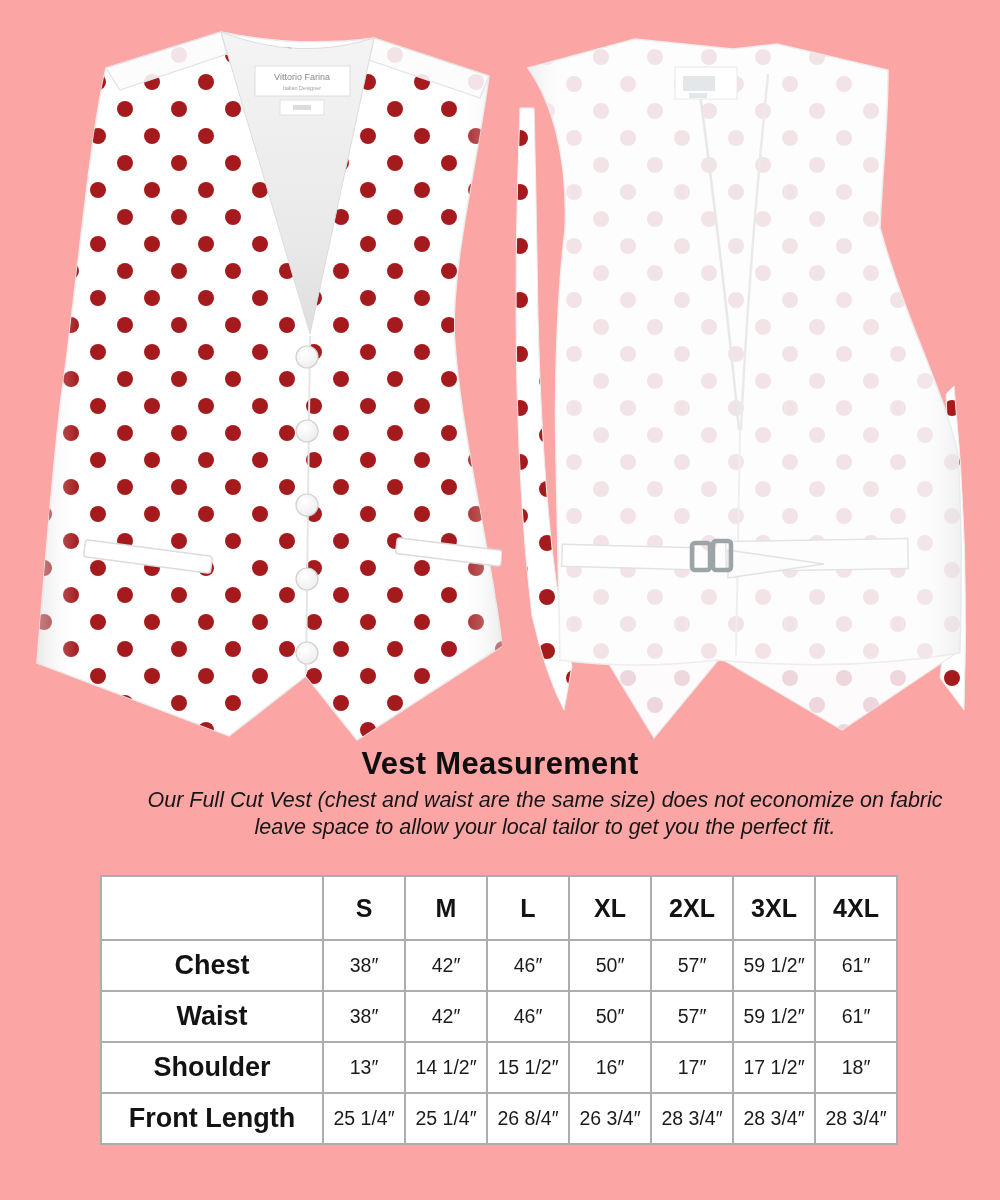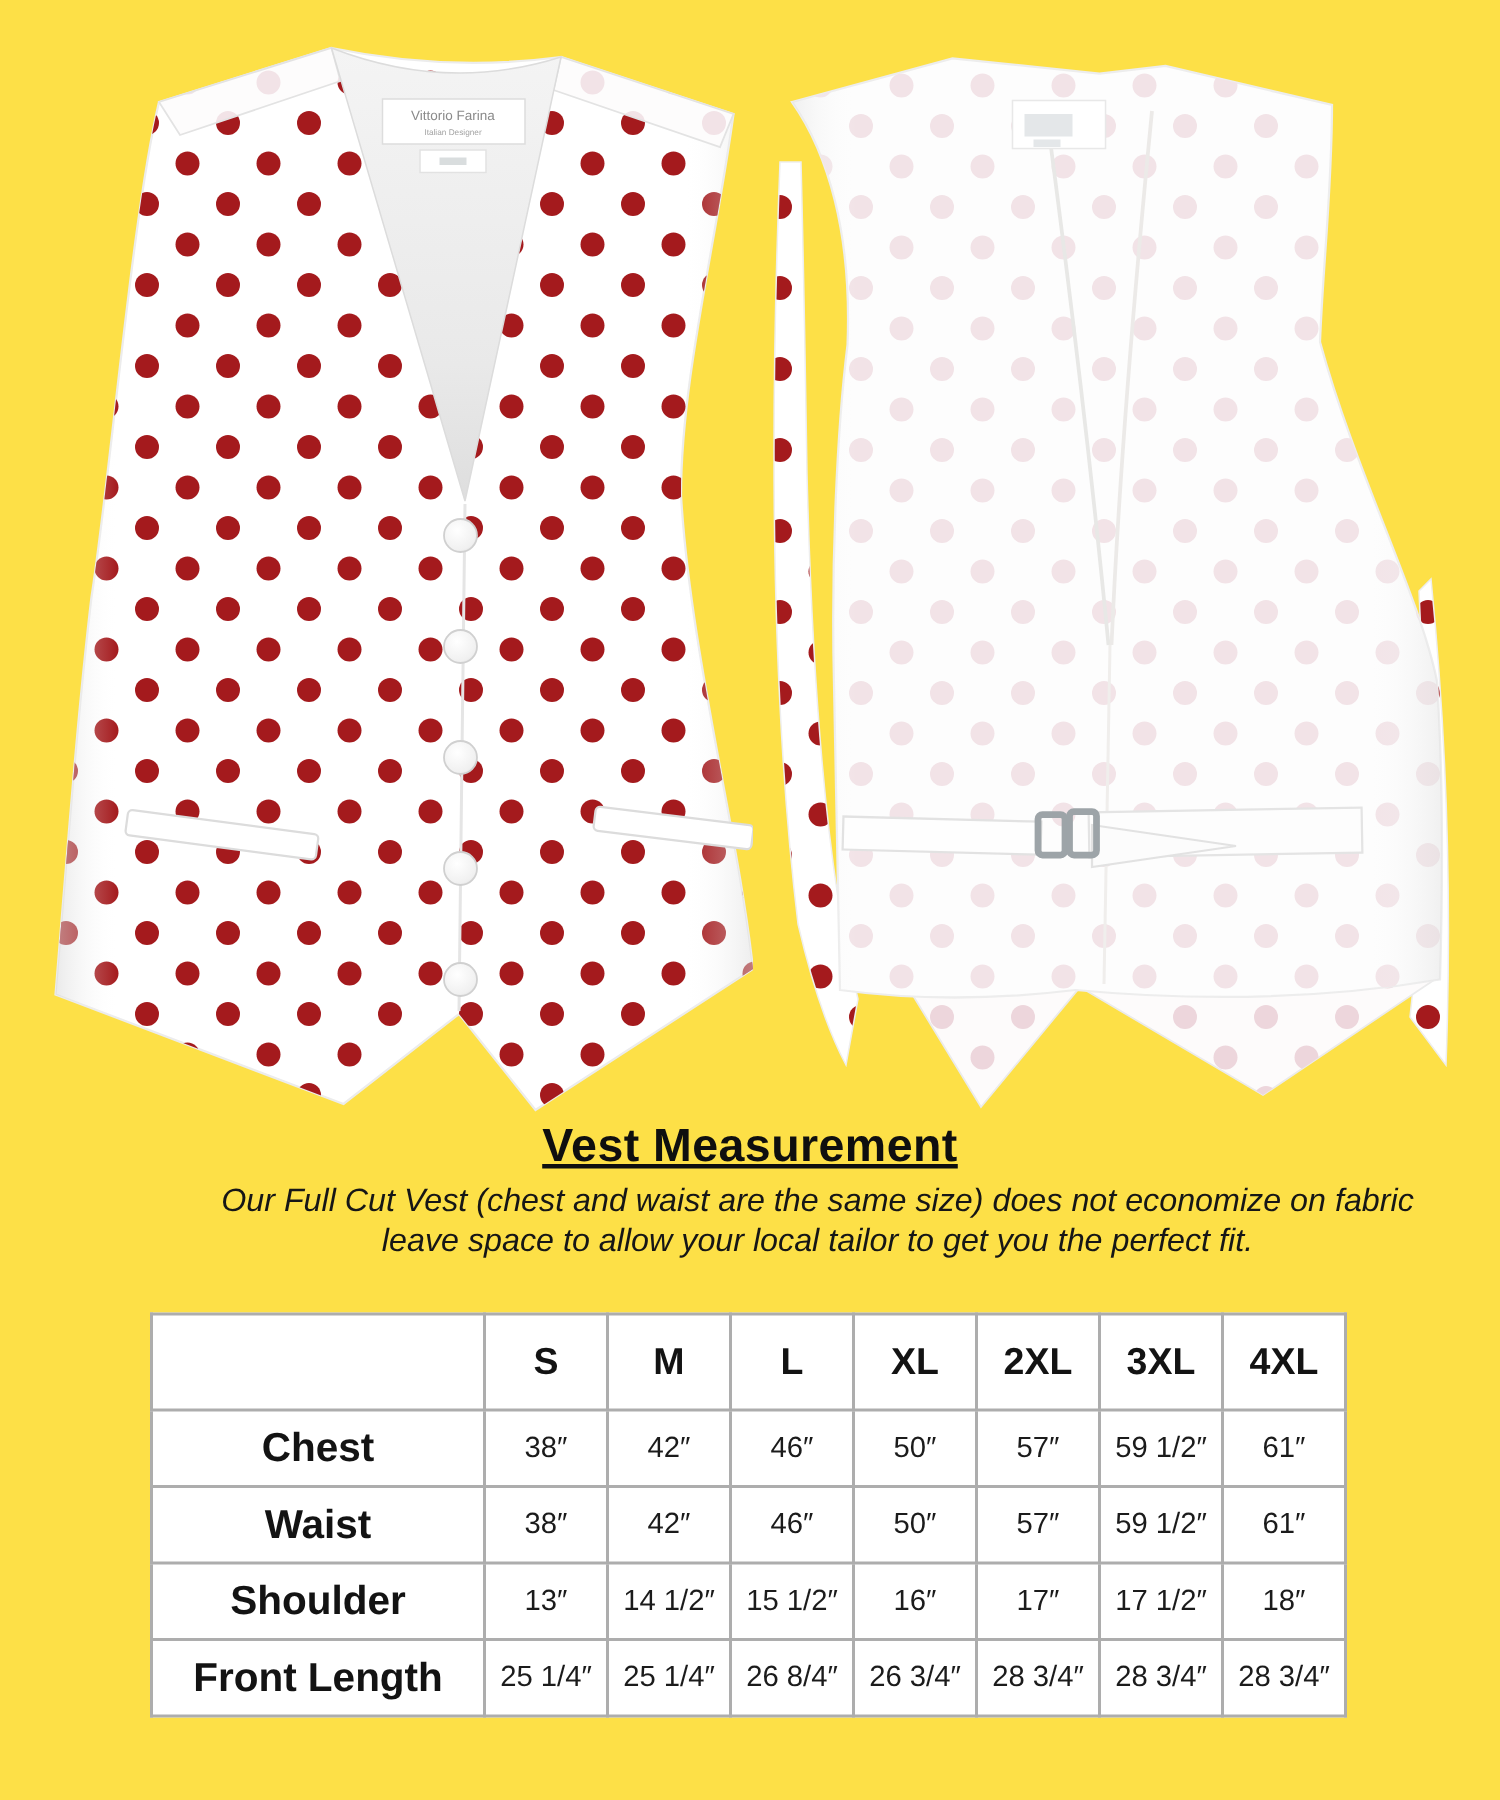--- a/index.html
+++ b/index.html
@@ -1,22 +1,22 @@
 <!DOCTYPE html>
 <html><head>
 <meta charset="utf-8">
 <style>
   html,body{margin:0;padding:0;background:#fff;}
-  #canvas{position:relative;width:1000px;height:1200px;background:#fde047;overflow:hidden;
+  #canvas{position:relative;width:1000px;height:1200px;background:#fca5a5;overflow:hidden;
           font-family:"Liberation Sans",sans-serif;color:#141414;}
   .photo{position:absolute;}
   #front-photo{left:30px;top:14px;}
   #back-photo{left:506px;top:16px;}
   #section-title{position:absolute;left:0;top:746px;width:1000px;margin:0;text-align:center;
-                 font-size:31px;font-weight:800;letter-spacing:.3px;color:#0f0f0f;text-decoration:underline;}
+                 font-size:31px;font-weight:800;letter-spacing:.3px;color:#0f0f0f;}
   #section-desc{position:absolute;left:0;top:787px;width:1000px;text-align:center;margin-left:45px;}
   #section-desc .line{font-style:italic;font-size:21.5px;line-height:27px;color:#161616;
                       white-space:pre-wrap;font-weight:500;}
   #size-chart{position:absolute;left:100px;top:875px;border-collapse:collapse;table-layout:fixed;
               background:#fff;}
   #size-chart th,#size-chart td{border:2px solid #adadad;text-align:center;vertical-align:middle;
               padding:0;background:#fff;}
   #size-chart col.c-label{width:222px;}
   #size-chart col.c-size{width:82px;}
   #size-chart thead th{height:62px;font-size:25px;font-weight:800;color:#131313;}

